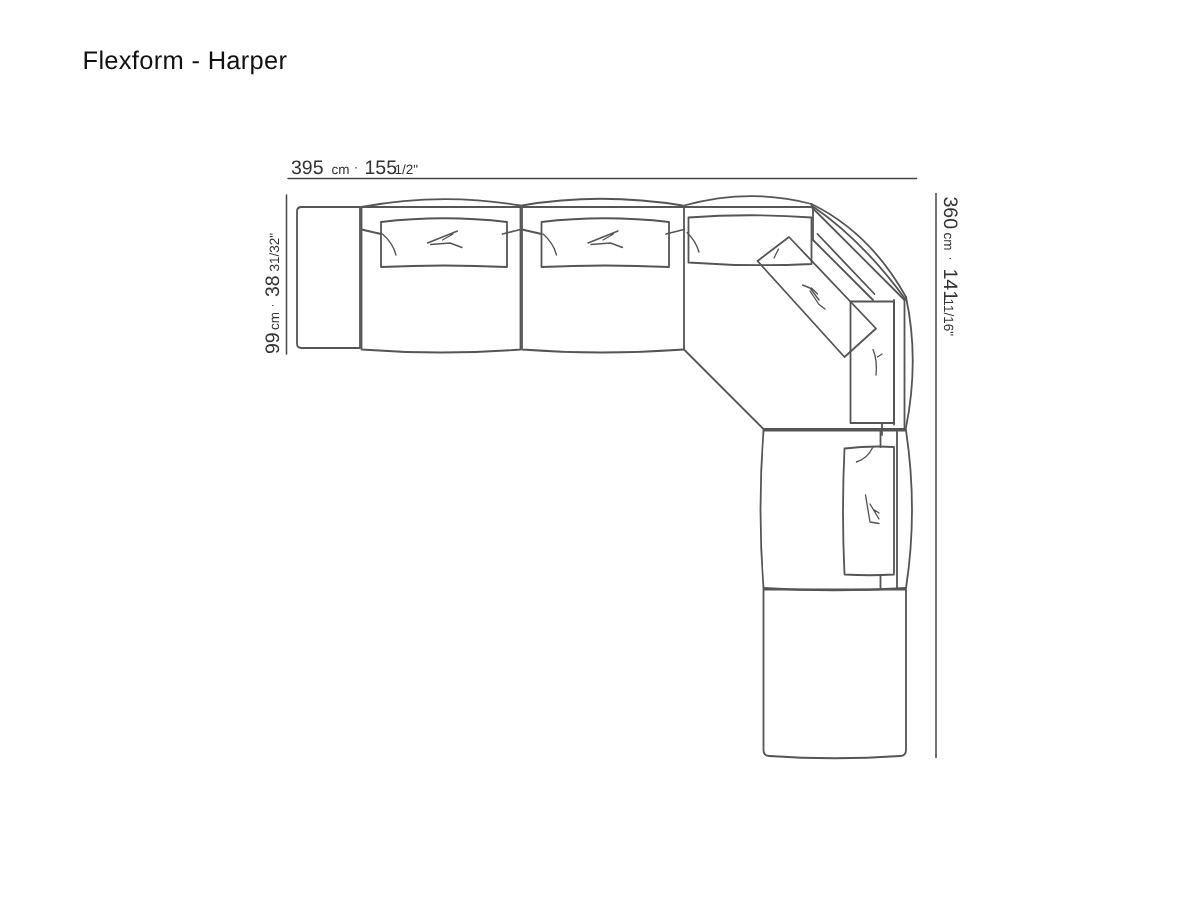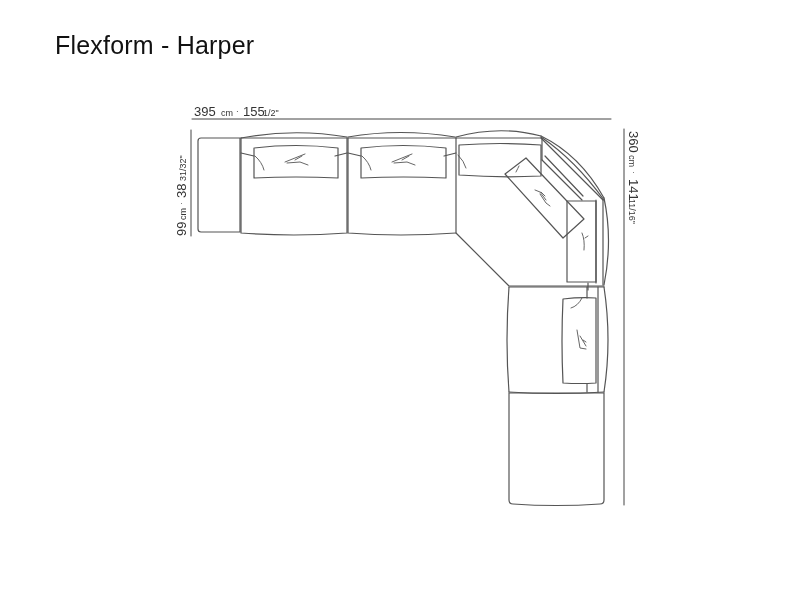--- a/index.html
+++ b/index.html
@@ -1,19 +1,19 @@
 <!DOCTYPE html>
 <html><head>
   <meta charset="utf-8">
   <style>
     html, body { margin: 0; padding: 0; background: #ffffff; }
     body { width: 800px; height: 600px; position: relative; overflow: hidden; font-family: "Liberation Sans", sans-serif; }
     .title {
       position: absolute; left: 55px; top: 31px;
-      font-size: 25px; color: #111111; letter-spacing: 0.2px;
+      font-size: 17px; color: #111111; letter-spacing: 0.2px;
       font-family: "Liberation Sans", sans-serif;
     }
     svg.drawing { position: absolute; left: 0; top: 0; }
     .dim { font-family: "Liberation Sans Narrow", "Liberation Sans", sans-serif; fill: #333333; }
   </style>
 </head>
 <body>
 
 <div class="title">Flexform - Harper</div>
 

